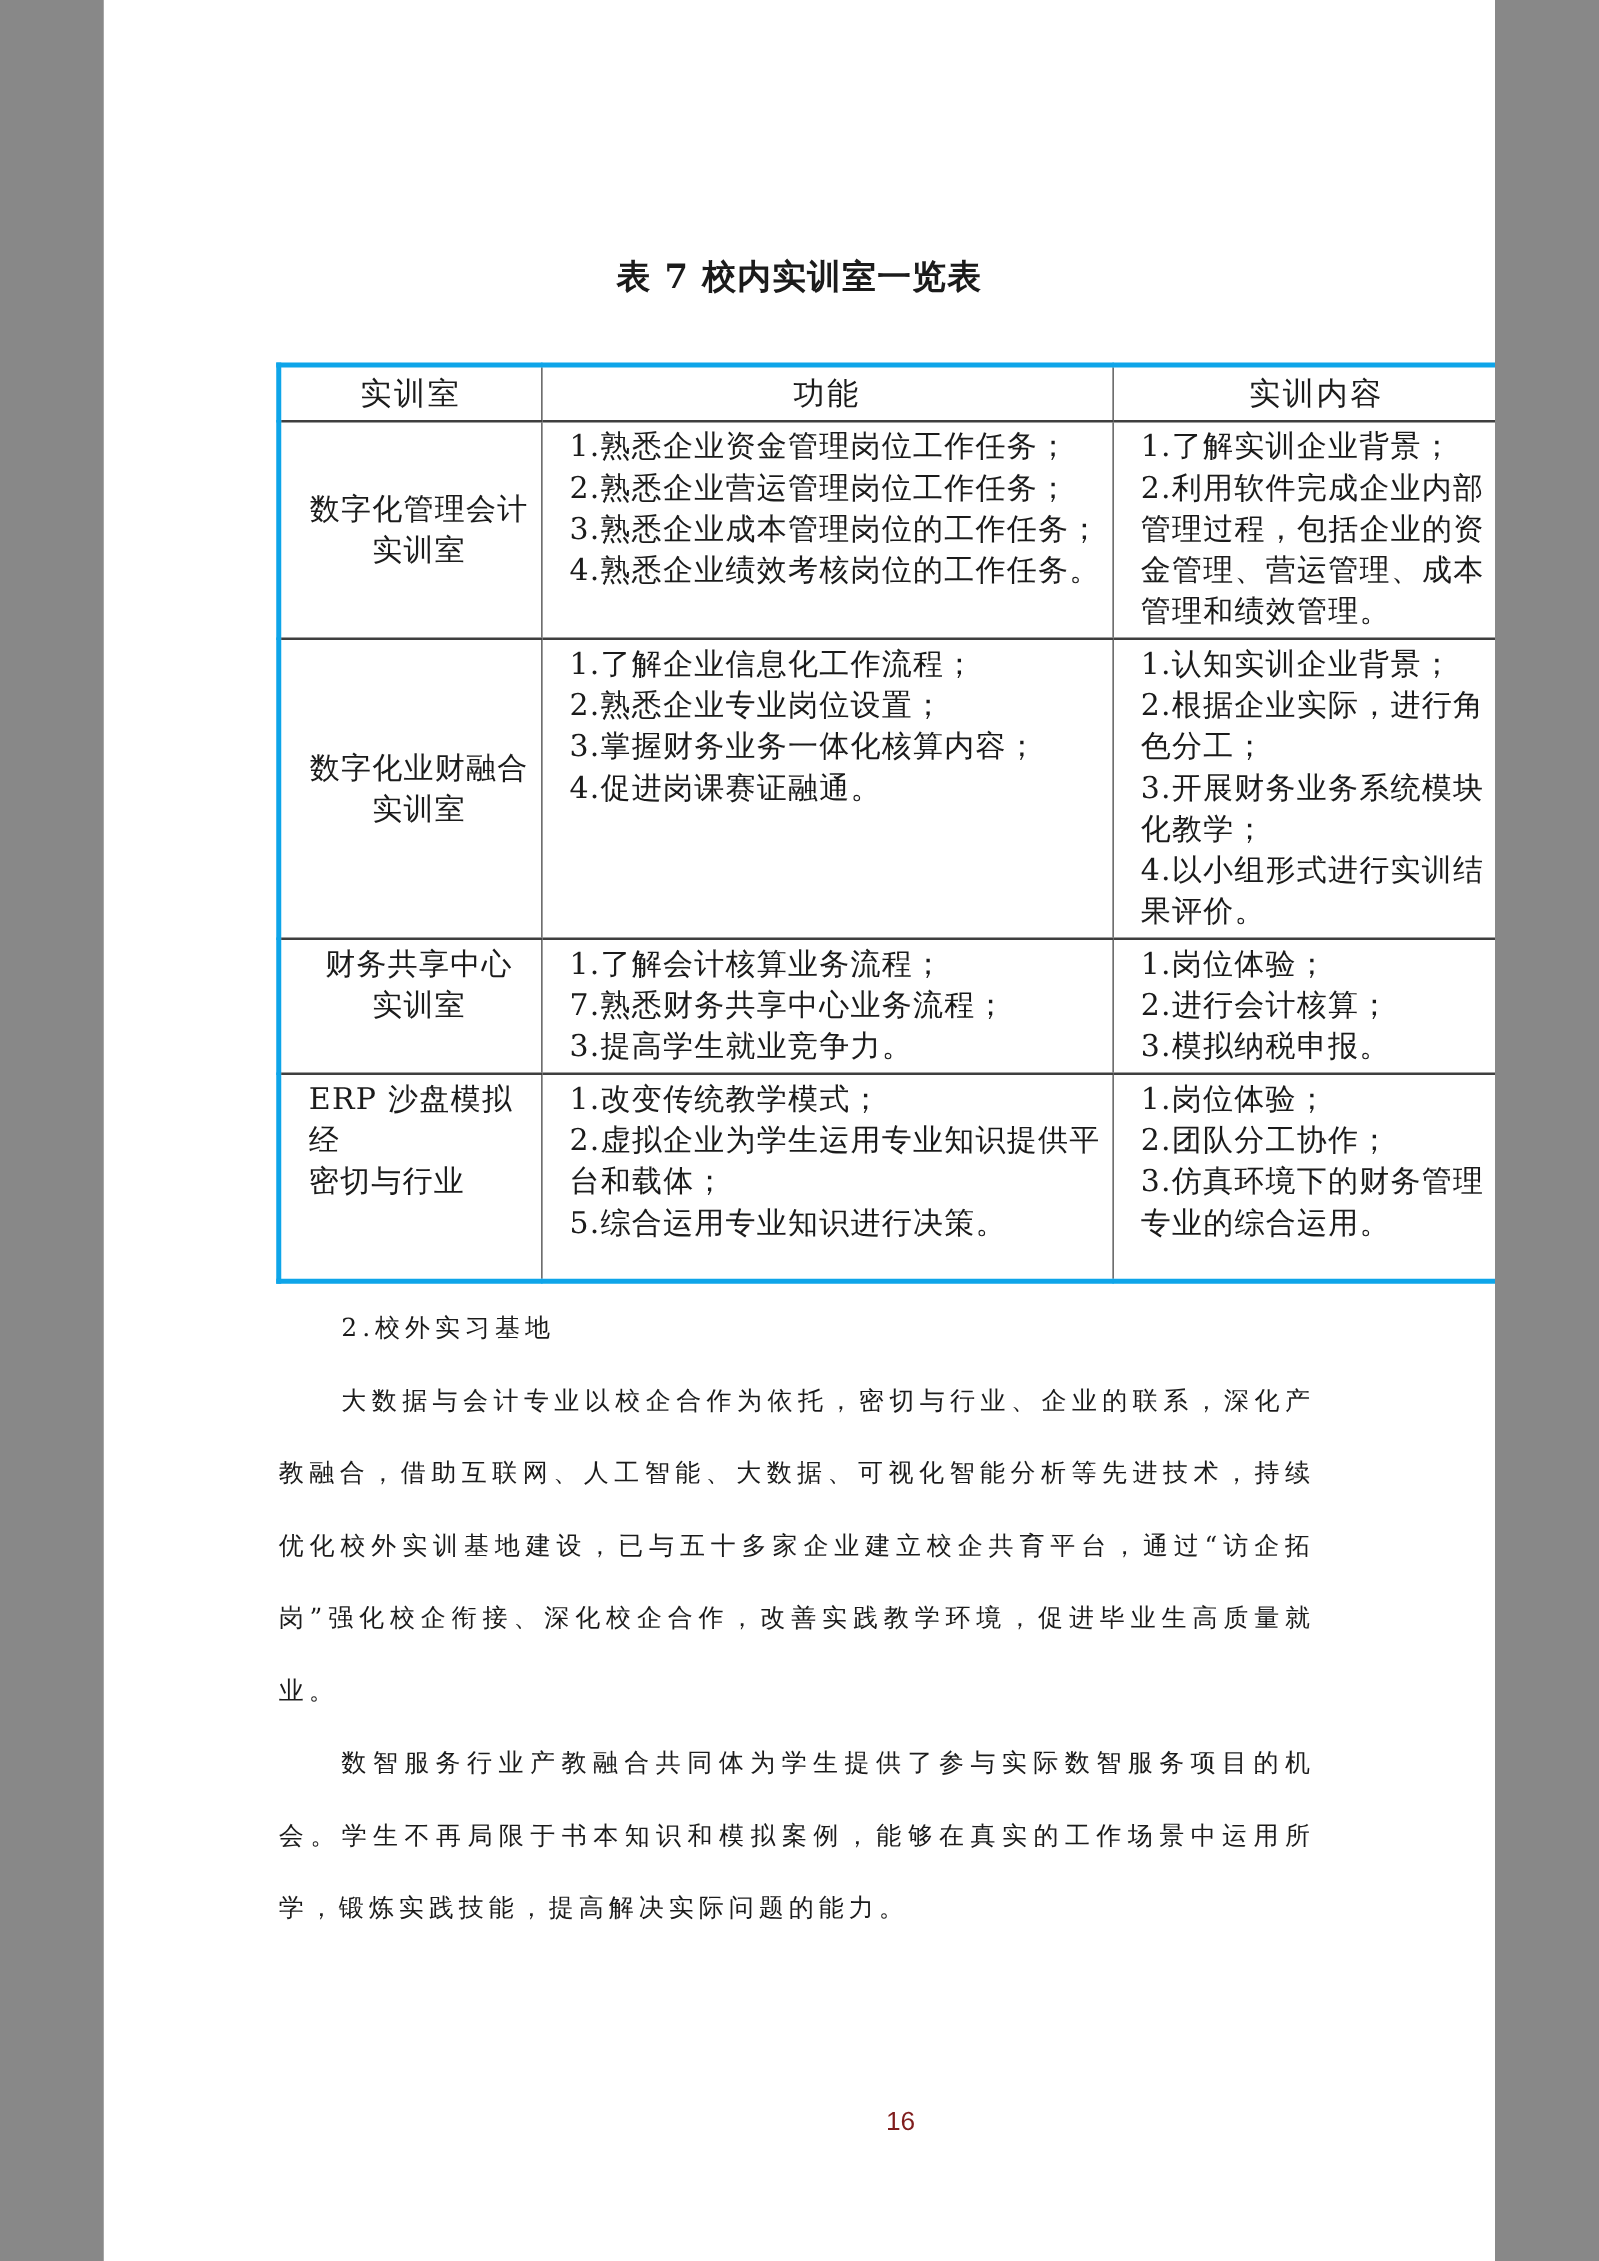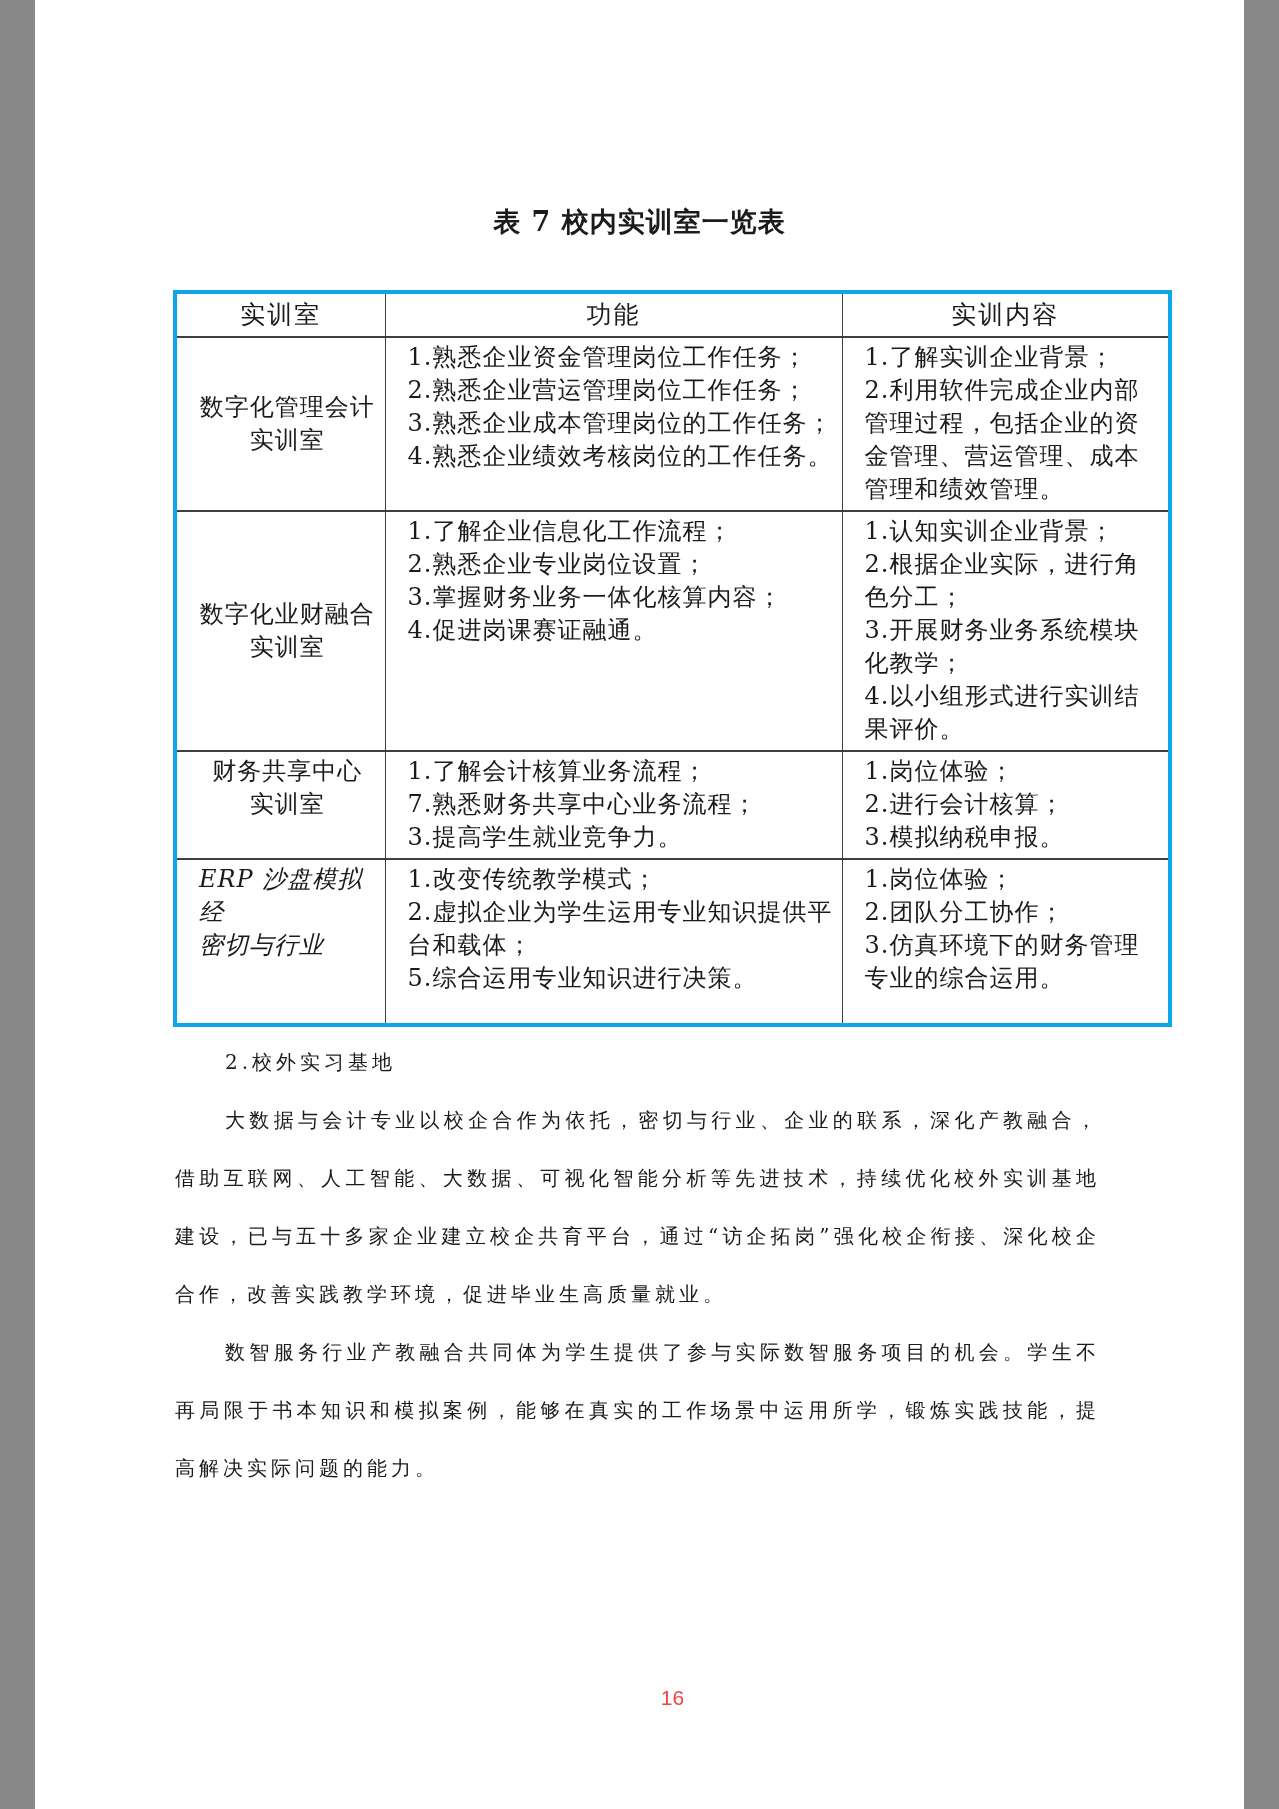--- a/index.html
+++ b/index.html
@@ -1,18 +1,18 @@
 <!DOCTYPE html>
 <html><head>
 <meta charset="utf-8">
 <style>
   html, body { margin: 0; padding: 0; background: #888; }
   .page {
     position: relative;
-    width: 1209px;
+    width: 1113px;
     height: 1809px;
     margin: 0 auto;
     background: #ffffff;
     font-family: "DejaVu Serif", "Liberation Serif", serif;
     color: #1b1b1b;
     overflow: hidden;
   }
   .doc-title {
     padding-top: 202px;
     line-height: 40px;
@@ -48,21 +48,21 @@
     font-size: 24px;
     line-height: 33px;
     padding: 3px 9px 4px 22px;
     vertical-align: top;
     letter-spacing: 1px;
     text-align: left;
   }
   .training-table td.room-cell { text-align: center; }
   .training-table tbody tr:nth-child(1) td.room-cell,
   .training-table tbody tr:nth-child(2) td.room-cell { vertical-align: middle; }
-  .training-table tbody tr:nth-child(4) td.room-cell { text-align: left; font-style: italic; }
+  .training-table tbody tr:nth-child(4) td.room-cell { text-align: left; }
   .training-table tbody tr:nth-child(4) { height: 166px; }
   .cell-item, .room-line { margin: 0; }
   .body-text {
     margin: 6px 144px 0 140px;
   }
   .para {
     margin: 0;
     font-size: 20px;
     line-height: 58px;
     letter-spacing: 4px;
@@ -71,21 +71,21 @@
     text-indent: 50px;
   }
   .page-number {
     position: absolute;
     top: 1686px;
     left: 140px;
     width: 995px;
     text-align: center;
     font-size: 21px;
     font-family: "Liberation Sans", sans-serif;
-    color: #ef4444;
+    color: #7f1d1d;
   }
 </style>
 </head>
 <body>
 
 <div class="page">
 
   <div class="doc-title">表 7  校内实训室一览表</div>
 
   <table class="training-table">

